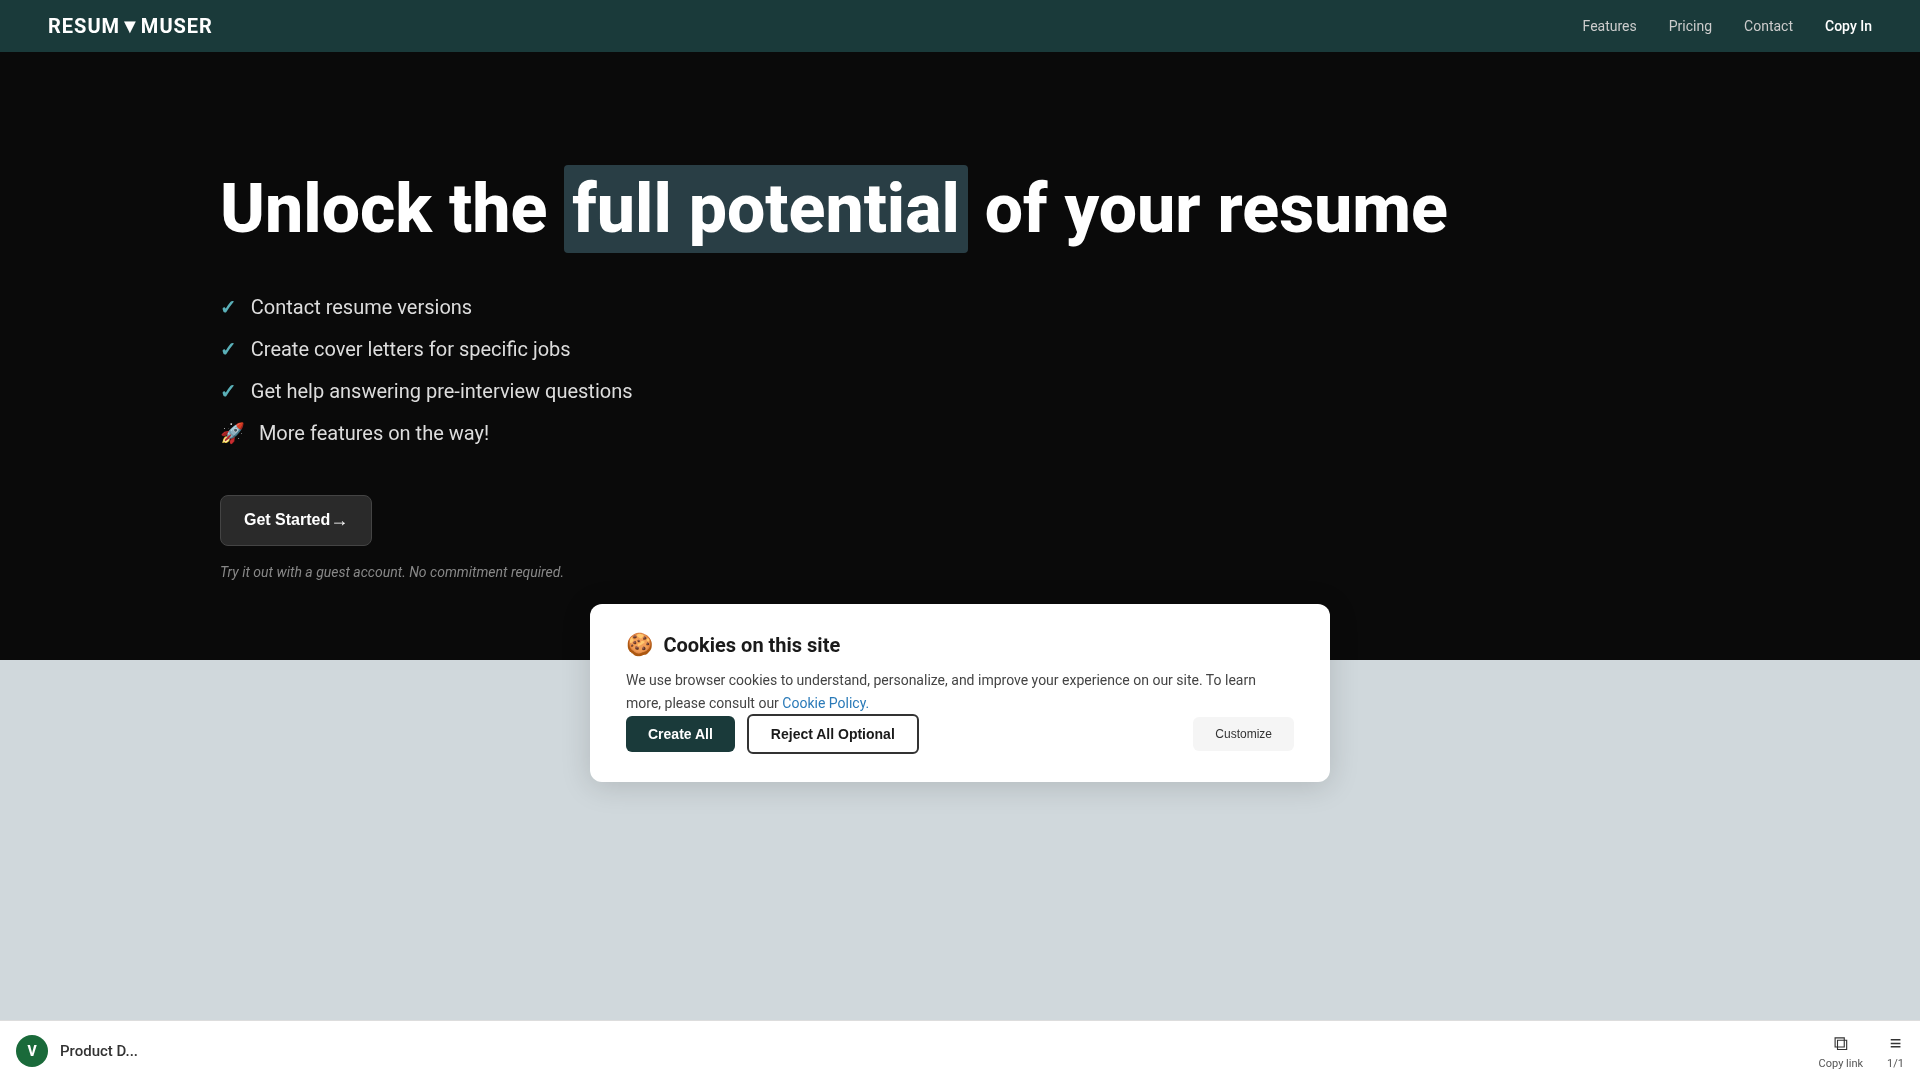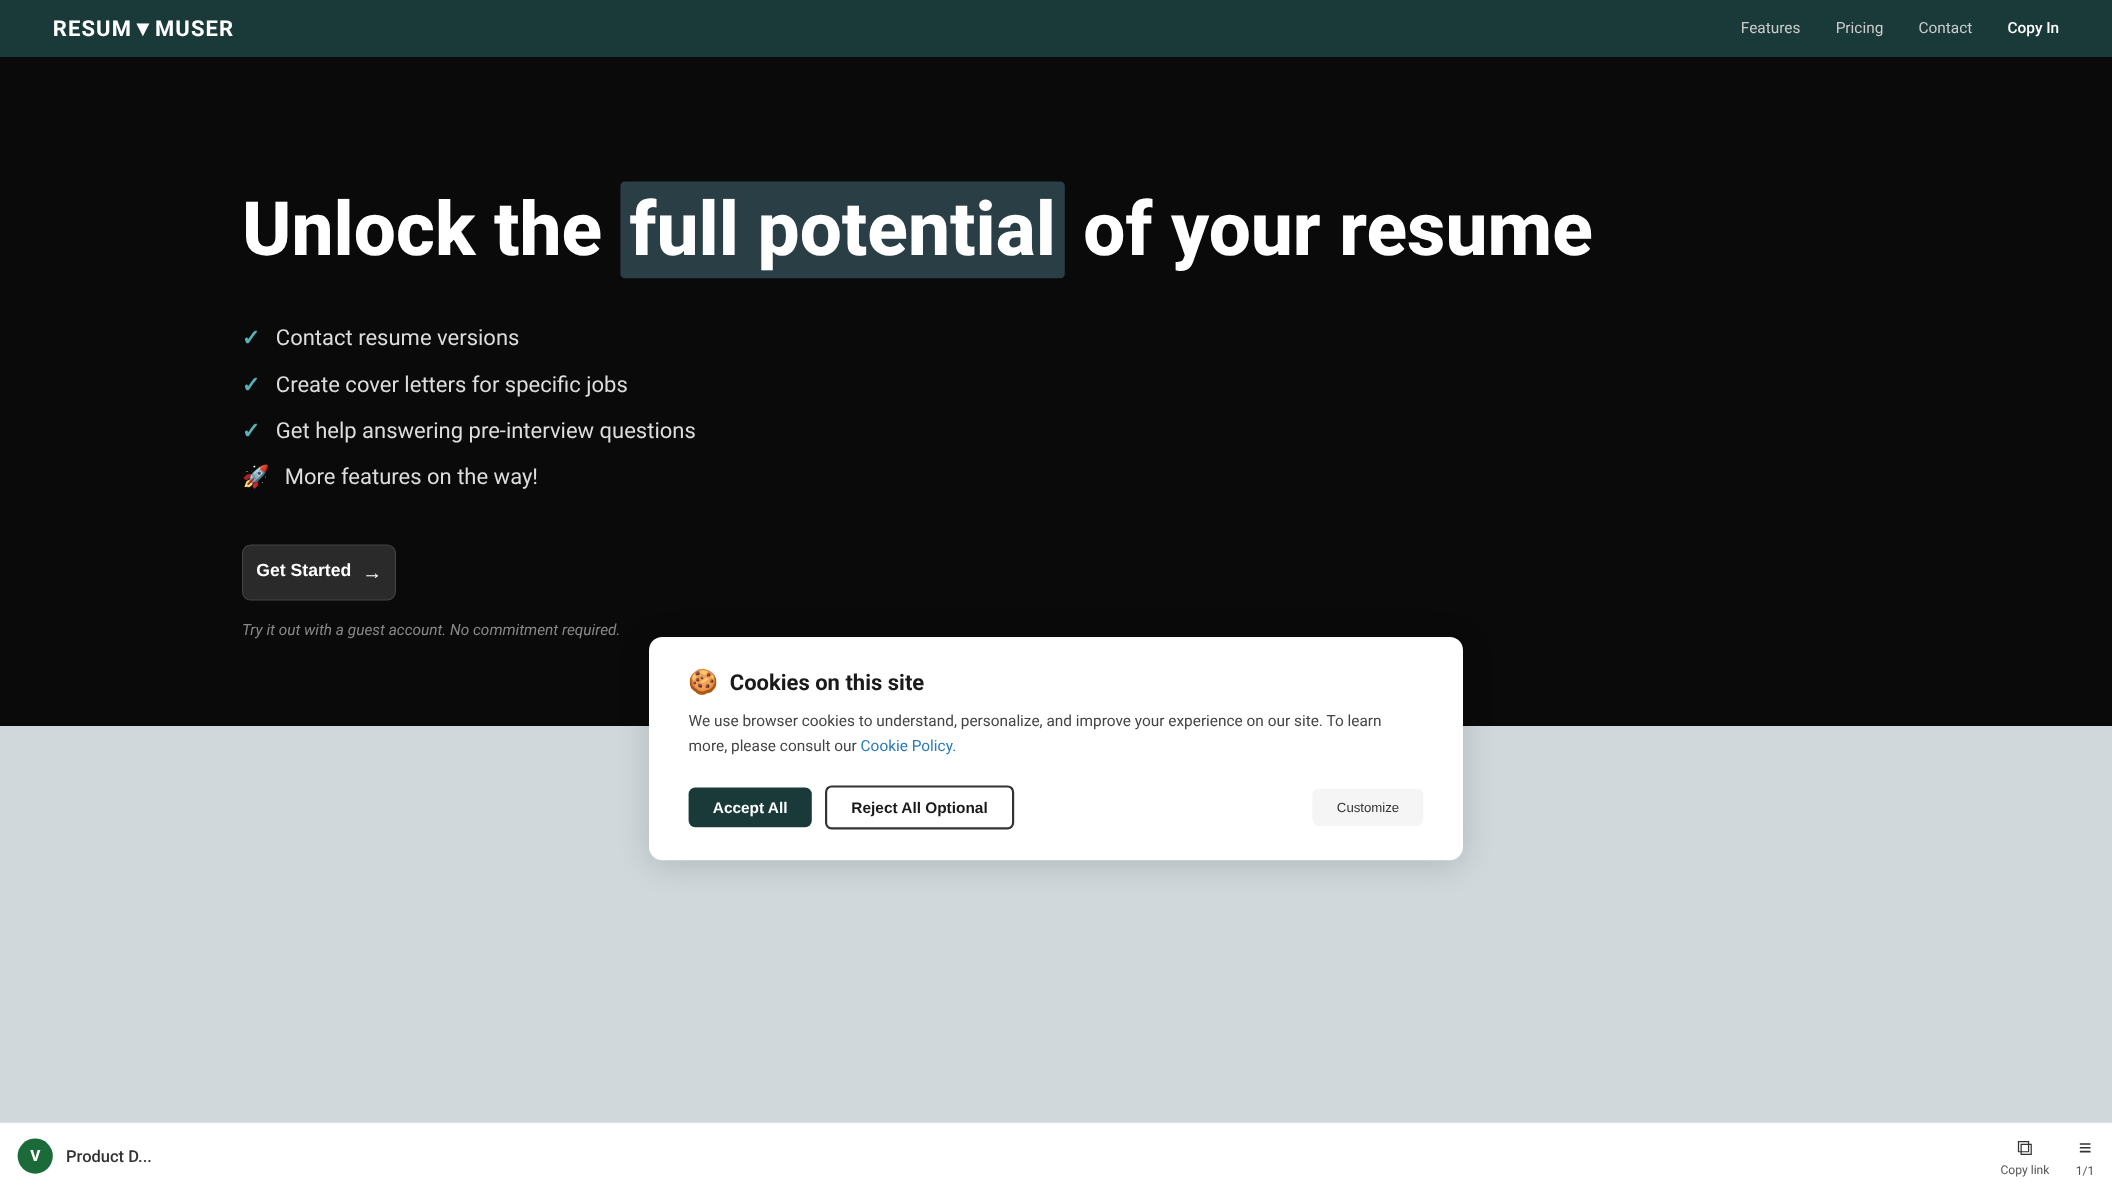--- a/index.html
+++ b/index.html
@@ -101,25 +101,24 @@
     }
 
     .rocket-icon {
       color: #5ab0b8;
       font-size: 20px;
     }
 
     .get-started-btn {
       display: inline-flex;
       align-items: center;
-      gap: 10px;
       background: #2a2a2a;
       color: #fff;
       border: 1px solid #444;
-      padding: 14px 12px;
+      padding: 14px 23px;
       border-radius: 8px;
       font-size: 16px;
       font-weight: 600;
       cursor: pointer;
       margin-bottom: 16px;
     }
 
     .get-started-btn .arrow {
       font-size: 18px;
     }
@@ -164,21 +163,20 @@
     .cookie-title {
       font-size: 20px;
       font-weight: 700;
       color: #1a1a1a;
     }
 
     .cookie-body {
       font-size: 14px;
       color: #444;
       line-height: 1.6;
-      margin-bottom: 24px;
     }
 
     .cookie-link {
       color: #2a7ab8;
       text-decoration: none;
     }
 
     .cookie-actions {
       display: flex;
       align-items: center;
@@ -346,21 +344,21 @@
   <div class="cookie-banner">
     <div class="cookie-header">
       <span style="font-size:22px;">🍪</span>
       <span class="cookie-title">Cookies on this site</span>
     </div>
     <p class="cookie-body">
       <span>We use browser cookies to understand, personalize, and improve your experience on our site. To learn more, please consult our</span>
       <a class="cookie-link">Cookie Policy.</a>
     </p>
     <div class="cookie-actions">
-      <button class="btn-accept">Accept All</button>
+      <button class="btn-accept">Create All</button>
       <button class="btn-reject">Reject All Optional</button>
       <button class="btn-customize">Customize</button>
     </div>
   </div>
 </div>
 
 <div class="product-bar">
   <div class="product-bar-left">
     <div class="product-logo">
       <span>V</span>

